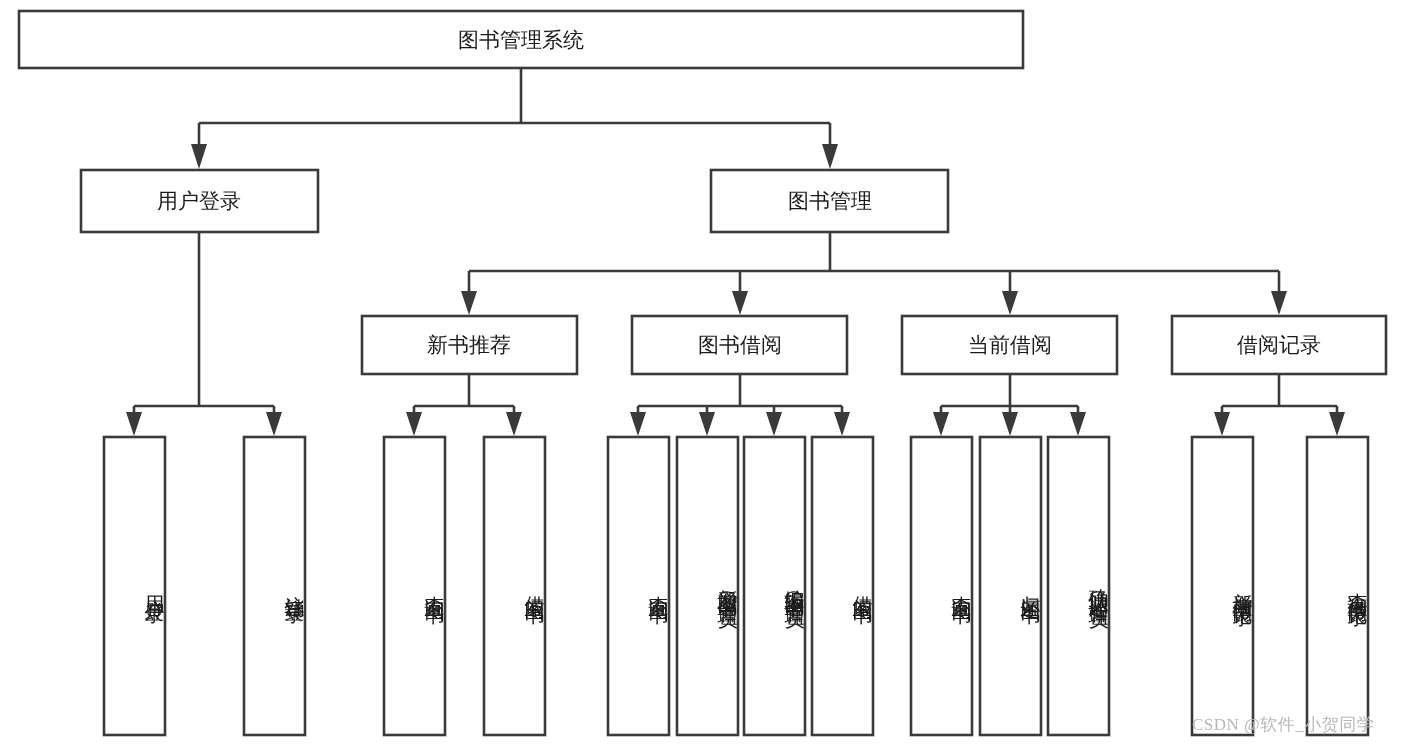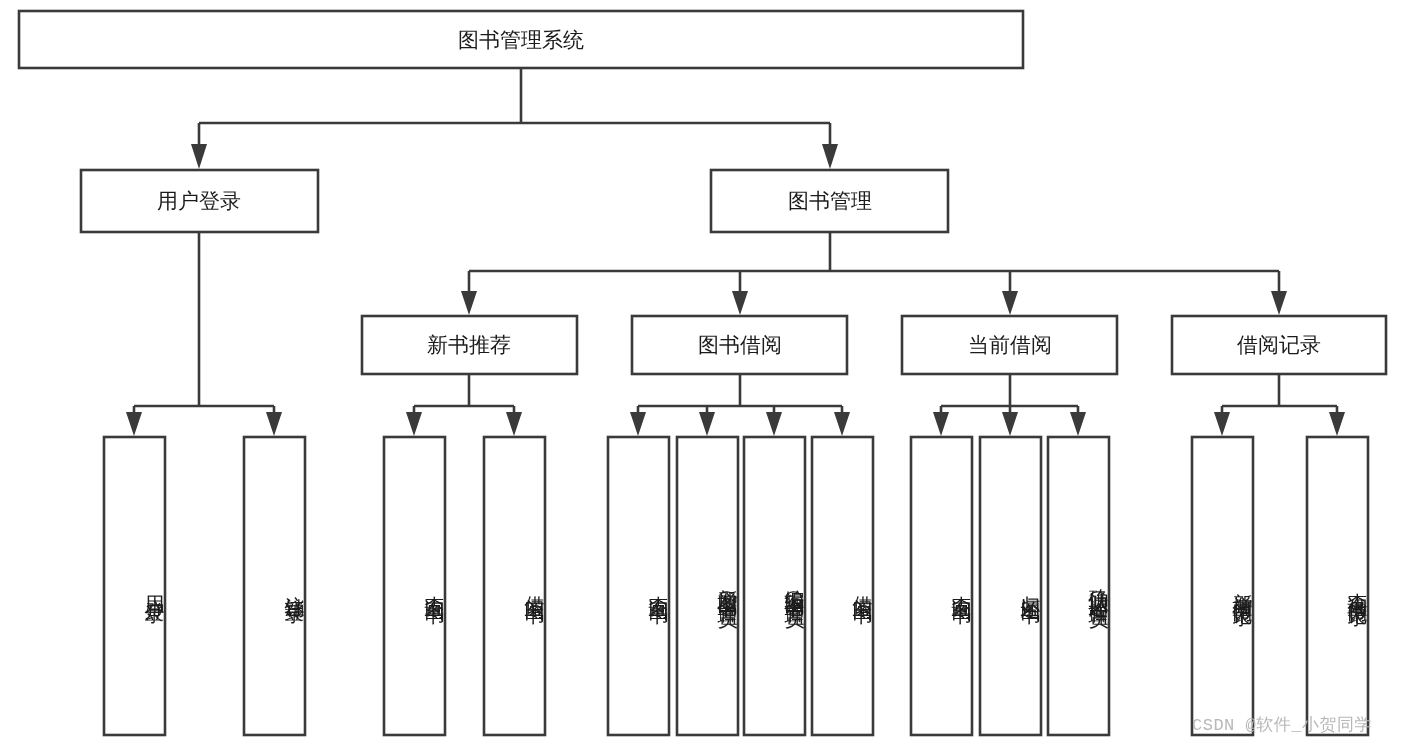--- a/index.html
+++ b/index.html
@@ -67,21 +67,21 @@
     position: absolute;
     display: flex;
     align-items: center;
     justify-content: center;
     pointer-events: none;
   }
   .watermark {
     position: absolute;
     left: 1192px;
     top: 713px;
-    font-family: Liberation Mono, monospace;
+    font-family: Liberation Serif, serif;
     font-size: 17px;
     color: #b8b8b8;
     white-space: nowrap;
     letter-spacing: 0.5px;
   }
 </style>
 </head>
 <body>
 
 <div id="diagram-root">

